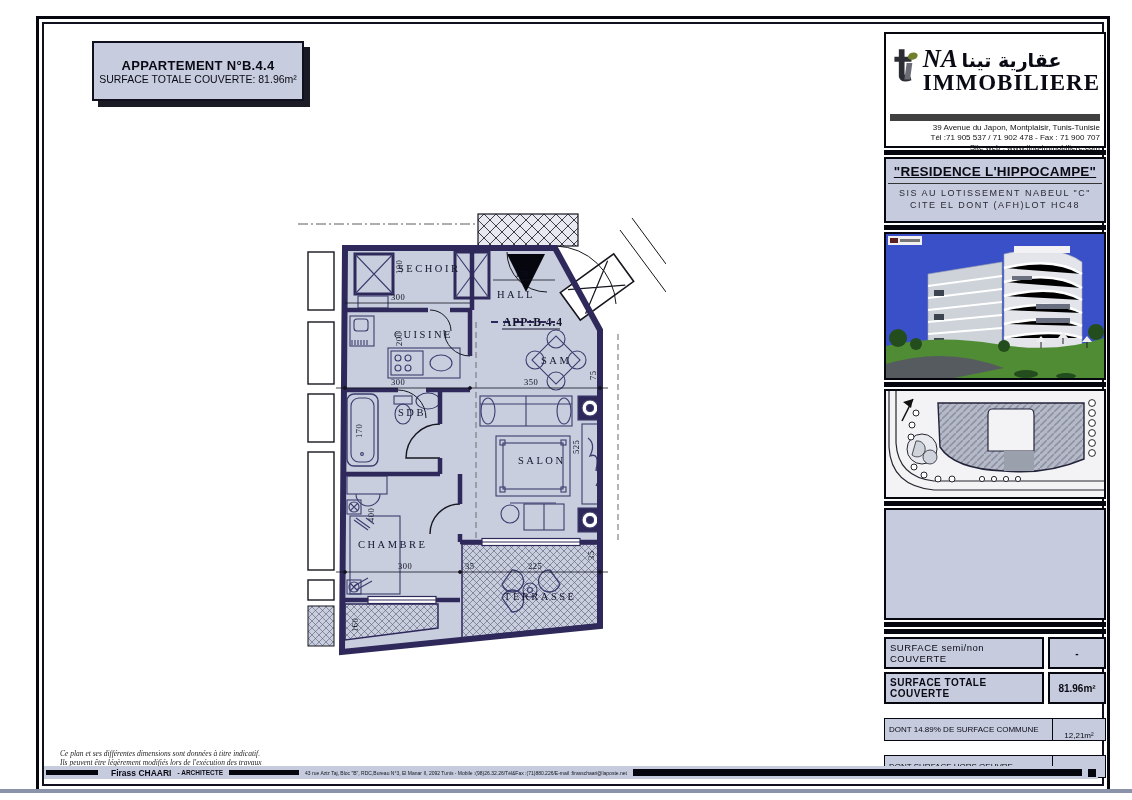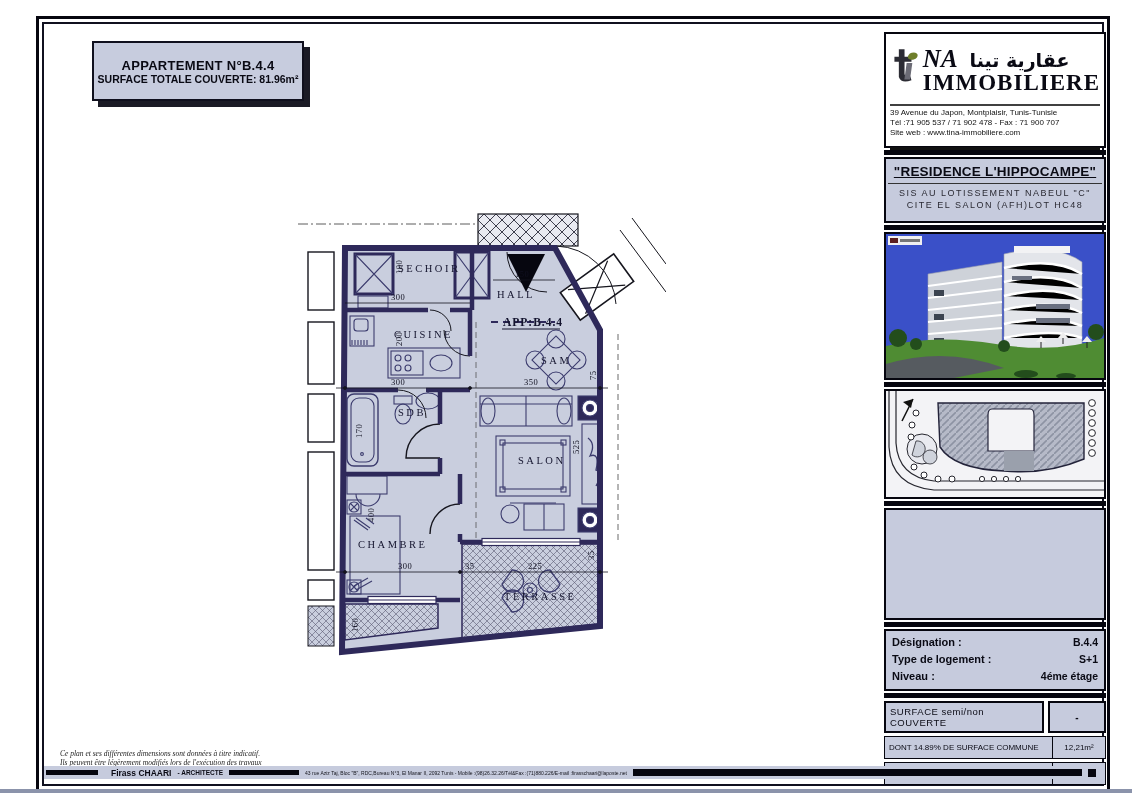--- a/index.html
+++ b/index.html
@@ -7,35 +7,35 @@
        font-family:"Liberation Sans",sans-serif;color:#0a0a14;}
   .frame{position:absolute;left:36px;top:16px;width:1068px;height:770px;border:3px solid #06060f;background:#fff;}
   .frame-inner{position:absolute;inset:3px;border:2px solid #10101f;}
   .bottom-strip{position:absolute;left:0;top:789px;width:1132px;height:4px;background:#8b93ab;}
 
   
   .title-box{position:absolute;left:60px;top:41px;width:208px;height:56px;background:#c7ccde;
              border:2px solid #10101e;box-shadow:6px 6px 0 #1b1b26;
              display:flex;flex-direction:column;align-items:center;justify-content:center;gap:0;margin-left:32px;}
   .title-box .l1{font-size:13px;font-weight:bold;letter-spacing:.3px;}
-  .title-box .l2{font-size:10.5px;font-weight:bold;}
+  .title-box .l2{font-size:10.5px;font-weight:normal;}
 
   
   .right-col{position:absolute;left:884px;top:32px;width:222px;}
   .rdiv{height:5px;background:#06060f;margin:2px 0;}
   .rbox{border:2px solid #06060f;box-sizing:border-box;background:#c6cbdd;position:relative;}
 
   .logo-box{background:#fff;height:116px;padding:2px 4px;}
   .logo-row{display:flex;align-items:flex-end;}
   .logo-texts{flex:1;text-align:center;}
-  .logo-line1{font-family:"Liberation Serif",serif;font-weight:bold;display:flex;align-items:baseline;justify-content:flex-start;gap:12px;}
+  .logo-line1{font-family:"Liberation Serif",serif;font-weight:bold;display:flex;align-items:baseline;justify-content:flex-start;gap:4px;}
   .logo-na{font-size:25px;font-style:italic;}
   .logo-ar{font-size:19px;font-family:"DejaVu Sans",sans-serif;}
   .logo-immo{font-family:"Liberation Serif",serif;font-weight:bold;font-size:23px;letter-spacing:1px;line-height:.9;text-align:center;}
-  .logo-addr{border-top:2px solid #404040;margin-top:10px;padding-top:2px;text-align:left;}
+  .logo-addr{border-top:7px solid #404040;margin-top:20px;padding-top:2px;text-align:right;}
   .logo-addr div{font-size:8px;line-height:10px;color:#111;}
   .logo-addr .web{border-bottom:3px solid #111;padding-bottom:9px;}
 
   .res-box{height:66px;text-align:center;padding-top:5px;}
   .res-title{font-size:13.5px;font-weight:bold;text-decoration:underline;letter-spacing:.2px;
              border-bottom:1px solid #333;padding-bottom:4px;margin:0 2px;}
   .res-sub{font-size:9px;letter-spacing:1.5px;color:#2a2a33;margin-top:3px;line-height:12px;}
 
   .photo-box{height:148px;background:#3a50c8;overflow:hidden;}
   .site-box{height:110px;background:#f3f3f6;overflow:hidden;}
@@ -44,21 +44,21 @@
   
   .det-top{padding:3px 6px 4px 6px;}
   .det-row{display:flex;justify-content:space-between;font-weight:bold;font-size:11px;line-height:17px;}
   .det-row .val{font-size:10.5px;}
   .srow{display:flex;gap:4px;margin:3px 0;}
   .srow .lab{flex:1;border:2px solid #06060f;background:#c6cbdd;font-size:9.5px;
              padding:3px 4px;letter-spacing:.5px;}
   .srow .val{width:54px;border:2px solid #06060f;background:#c6cbdd;font-size:10px;
              display:flex;align-items:center;justify-content:center;font-weight:bold;}
   .srow.bold .lab{font-weight:bold;font-size:10px;border-width:2.5px;}
-  .trow{display:flex;margin:3px 0;border:1px solid #06060f;background:#c6cbdd;}
+  .trow{display:flex;margin:14px 0;border:1px solid #06060f;background:#c6cbdd;align-items:flex-end;}
   .trow .lab{flex:1;font-size:8px;padding:6px 4px;border-right:1px solid #06060f;}
   .trow .val{width:52px;font-size:8px;display:flex;align-items:center;justify-content:center;}
 
   
   .disclaimer{position:absolute;left:60px;top:749px;font-family:Liberation Serif, serif;
               font-style:italic;font-size:7.5px;line-height:9px;color:#1c1c1c;}
   .arch-bar{position:absolute;left:44px;top:766px;width:1054px;height:13px;background:#c6cbdd;
             display:flex;align-items:center;gap:6px;padding:0 2px;box-sizing:border-box;}
   .bar{background:#06060f;height:5px;}
   .arch-name{font-size:8.5px;font-weight:bold;white-space:nowrap;padding-left:7px;}
@@ -303,21 +303,21 @@
       <div>39 Avenue du Japon, Montplaisir, Tunis-Tunisie</div>
       <div>Tél :71 905 537 / 71 902 478 - Fax : 71 900 707</div>
       <div class="web">Site web : www.tina-immobiliere.com</div>
     </div>
   </div>
   <div class="rdiv"></div>
 
   <div class="rbox res-box">
     <div class="res-title">"RESIDENCE L'HIPPOCAMPE"</div>
     <div class="res-sub">SIS AU LOTISSEMENT NABEUL "C"</div>
-    <div class="res-sub" style="margin-top:0">CITE EL SALON (AFH)LOT HC48</div>
+    <div class="res-sub" style="margin-top:0">CITE EL DONT (AFH)LOT HC48</div>
   </div>
   <div class="rdiv"></div>
 
   <div class="rbox photo-box">
     <svg width="218" height="146" viewBox="0 0 218 146">
       <rect width="218" height="146" fill="#3a50c8"></rect>
       <path d="M118,20 Q168,8 196,28 L196,116 L118,116 Z" fill="#e3e5ea" stroke="#9aa0ae" stroke-width="0.6"></path>
       <g stroke="#ffffff" stroke-width="2.5">
         <path d="M118,34 Q168,22 196,40 M118,48 Q168,36 196,54 M118,62 Q168,50 196,66 M118,76 Q168,64 196,79 M118,90 Q168,80 196,92 M118,104 Q168,94 196,104"></path>
       </g>
@@ -401,38 +401,28 @@
         <polygon points="27,8 17,11 25,17" fill="#111"></polygon>
       </g>
     </svg>
   </div>
   <div class="rdiv"></div>
 
   <div class="rbox empty-box"></div>
   <div class="rdiv"></div>
 
   <div>
-    <div class="rbox det-top">
-      <div class="det-row">
-          <span>Désignation :</span>
-          <span class="val">B.4.4</span>
-        </div>
-      <div class="det-row">
-          <span>Type de logement :</span>
-          <span class="val">S+1</span>
-        </div>
-      <div class="det-row">
-          <span>Niveau :</span>
-          <span class="val">4éme étage</span>
-        </div>
-    </div>
     <div class="rdiv"></div>
     <div class="srow">
       <div class="lab">SURFACE  semi/non COUVERTE</div>
       <div class="val">-</div>
+    </div>
+    <div class="srow bold">
+      <div class="lab">SURFACE TOTALE COUVERTE</div>
+      <div class="val">81.96m²</div>
     </div>
     <div class="trow">
       <div class="lab">DONT 14.89% DE SURFACE COMMUNE</div>
       <div class="val">12,21m²</div>
     </div>
     <div class="trow">
       <div class="lab">DONT SURFACE  HORS OEUVRE</div>
       <div class="val">69,75m²</div>
     </div>
   </div>

